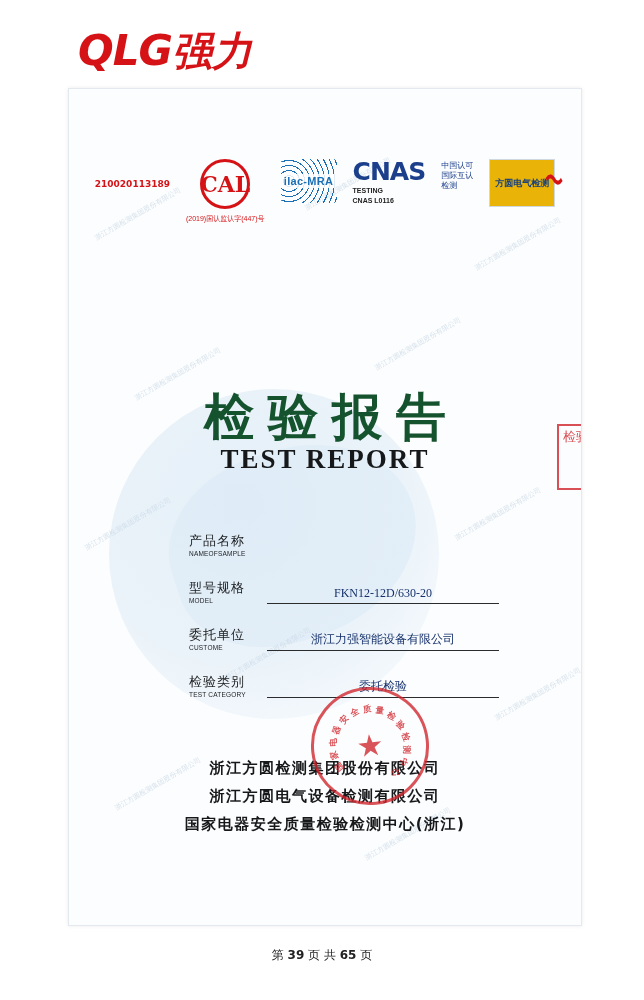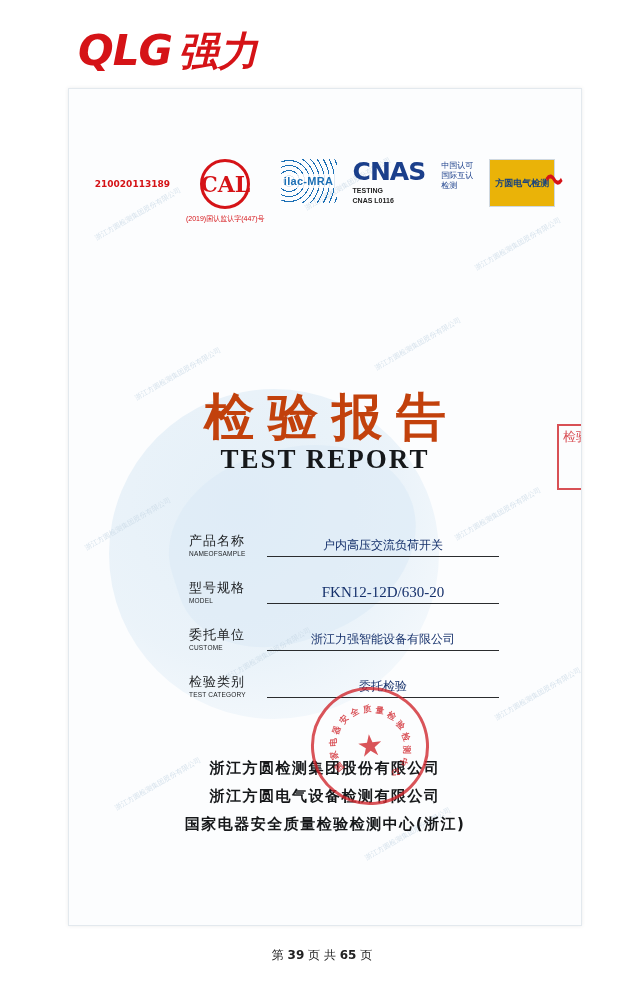--- a/index.html
+++ b/index.html
@@ -15,21 +15,20 @@
     overflow: hidden;
   }
 
   
   .brand {
     position: absolute;
     top: 30px;
     left: 78px;
     display: flex;
     align-items: center;
-    gap: 6px;
   }
   .brand-qlg {
     font-family: "DejaVu Sans", sans-serif;
     font-size: 42px;
     font-weight: bold;
     font-style: italic;
     color: #d51317;
     letter-spacing: -1px;
     line-height: 1;
   }
@@ -231,21 +230,21 @@
 
   
   .title-cn {
     position: absolute;
     top: 295px; left: 0; width: 100%;
     text-align: center;
     font-family: "DejaVu Serif", serif;
     font-size: 50px;
     font-weight: bold;
     letter-spacing: 14px;
-    color: #c2410c;
+    color: #14532d;
     text-indent: 14px;
   }
   .title-en {
     position: absolute;
     top: 355px; left: 0; width: 100%;
     text-align: center;
     font-family: "Liberation Serif", serif;
     font-size: 27px;
     font-weight: bold;
     letter-spacing: 2px;
@@ -285,21 +284,21 @@
     flex: 1;
     border-bottom: 1px solid #2a2c2e;
     text-align: center;
     font-size: 12px;
     color: #15306b;
     padding-bottom: 2px;
     font-family: "DejaVu Sans", sans-serif;
   }
   .field-value.latin {
     font-family: "Liberation Serif", serif;
-    font-size: 15px;
+    font-size: 12px;
   }
 
   
   .seal {
     position: absolute;
     left: 242px;
     top: 598px;
     width: 112px;
     height: 112px;
     border: 3px solid #d0252c;
@@ -446,21 +445,20 @@
     <div class="title-cn">检验报告</div>
     <div class="title-en">TEST REPORT</div>
 
     <div class="fields">
 
       <div class="field-row">
         <div class="field-label">
           <div class="label-cn">产品名称</div>
           <div class="label-en">NAMEOFSAMPLE</div>
         </div>
-        <div class="field-value">户内高压交流负荷开关</div>
       </div>
 
       <div class="field-row">
         <div class="field-label">
           <div class="label-cn">型号规格</div>
           <div class="label-en">MODEL</div>
         </div>
         <div class="field-value latin">FKN12-12D/630-20</div>
       </div>
 

